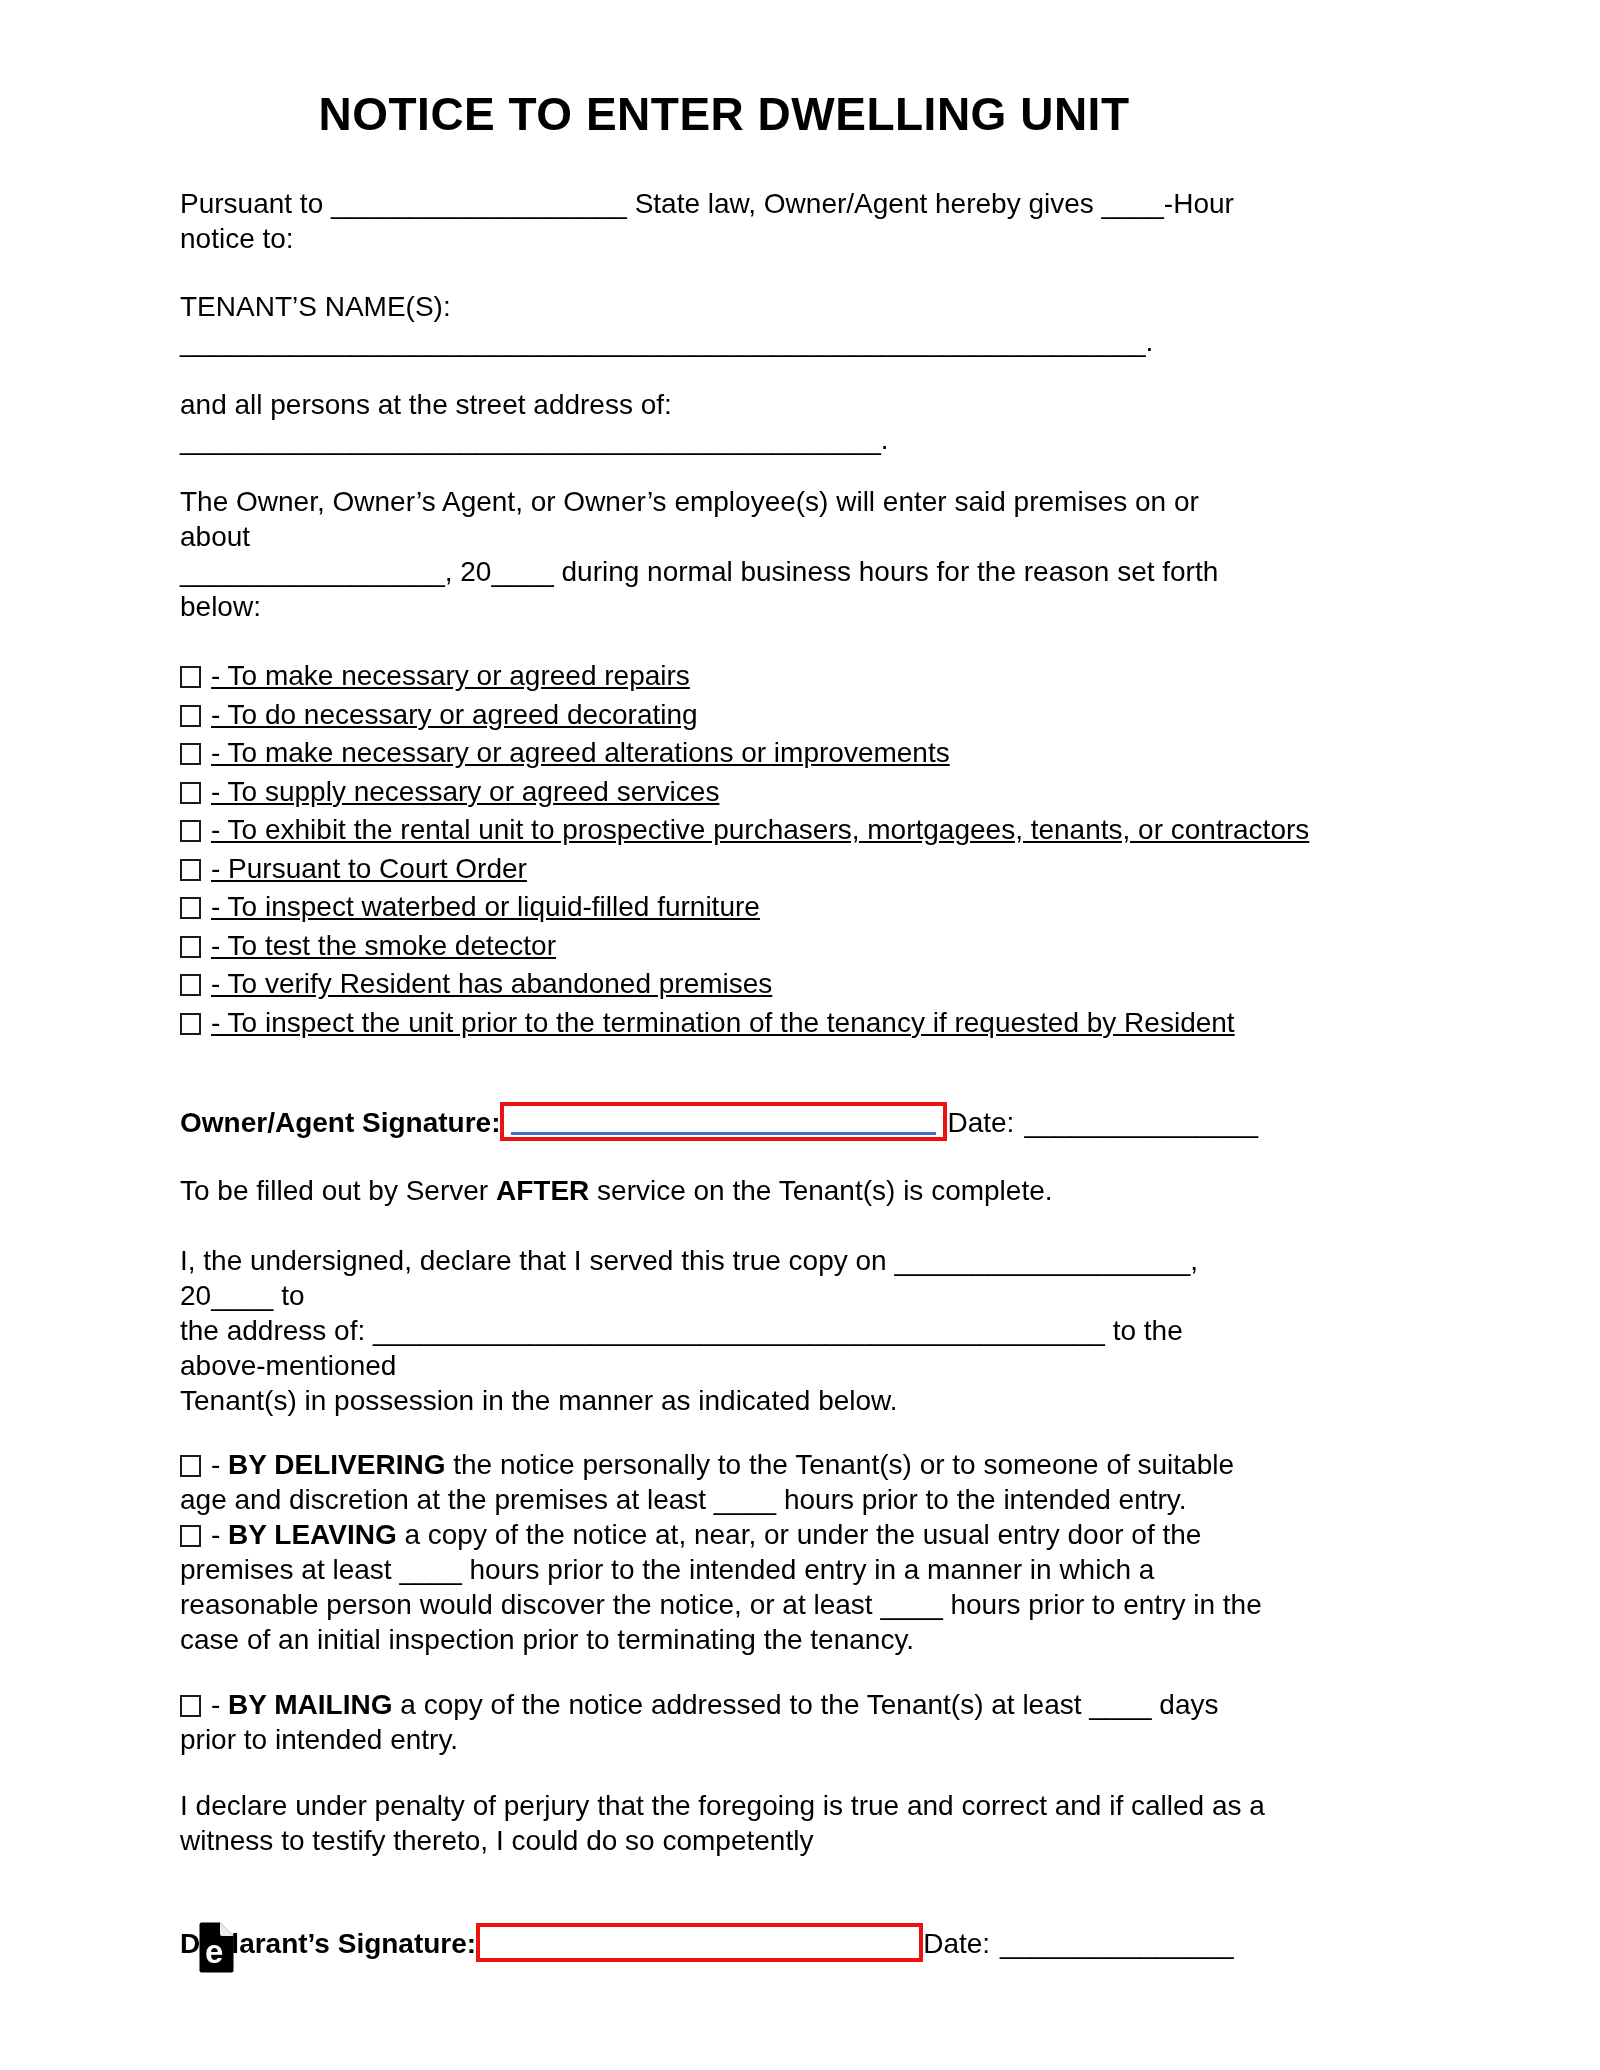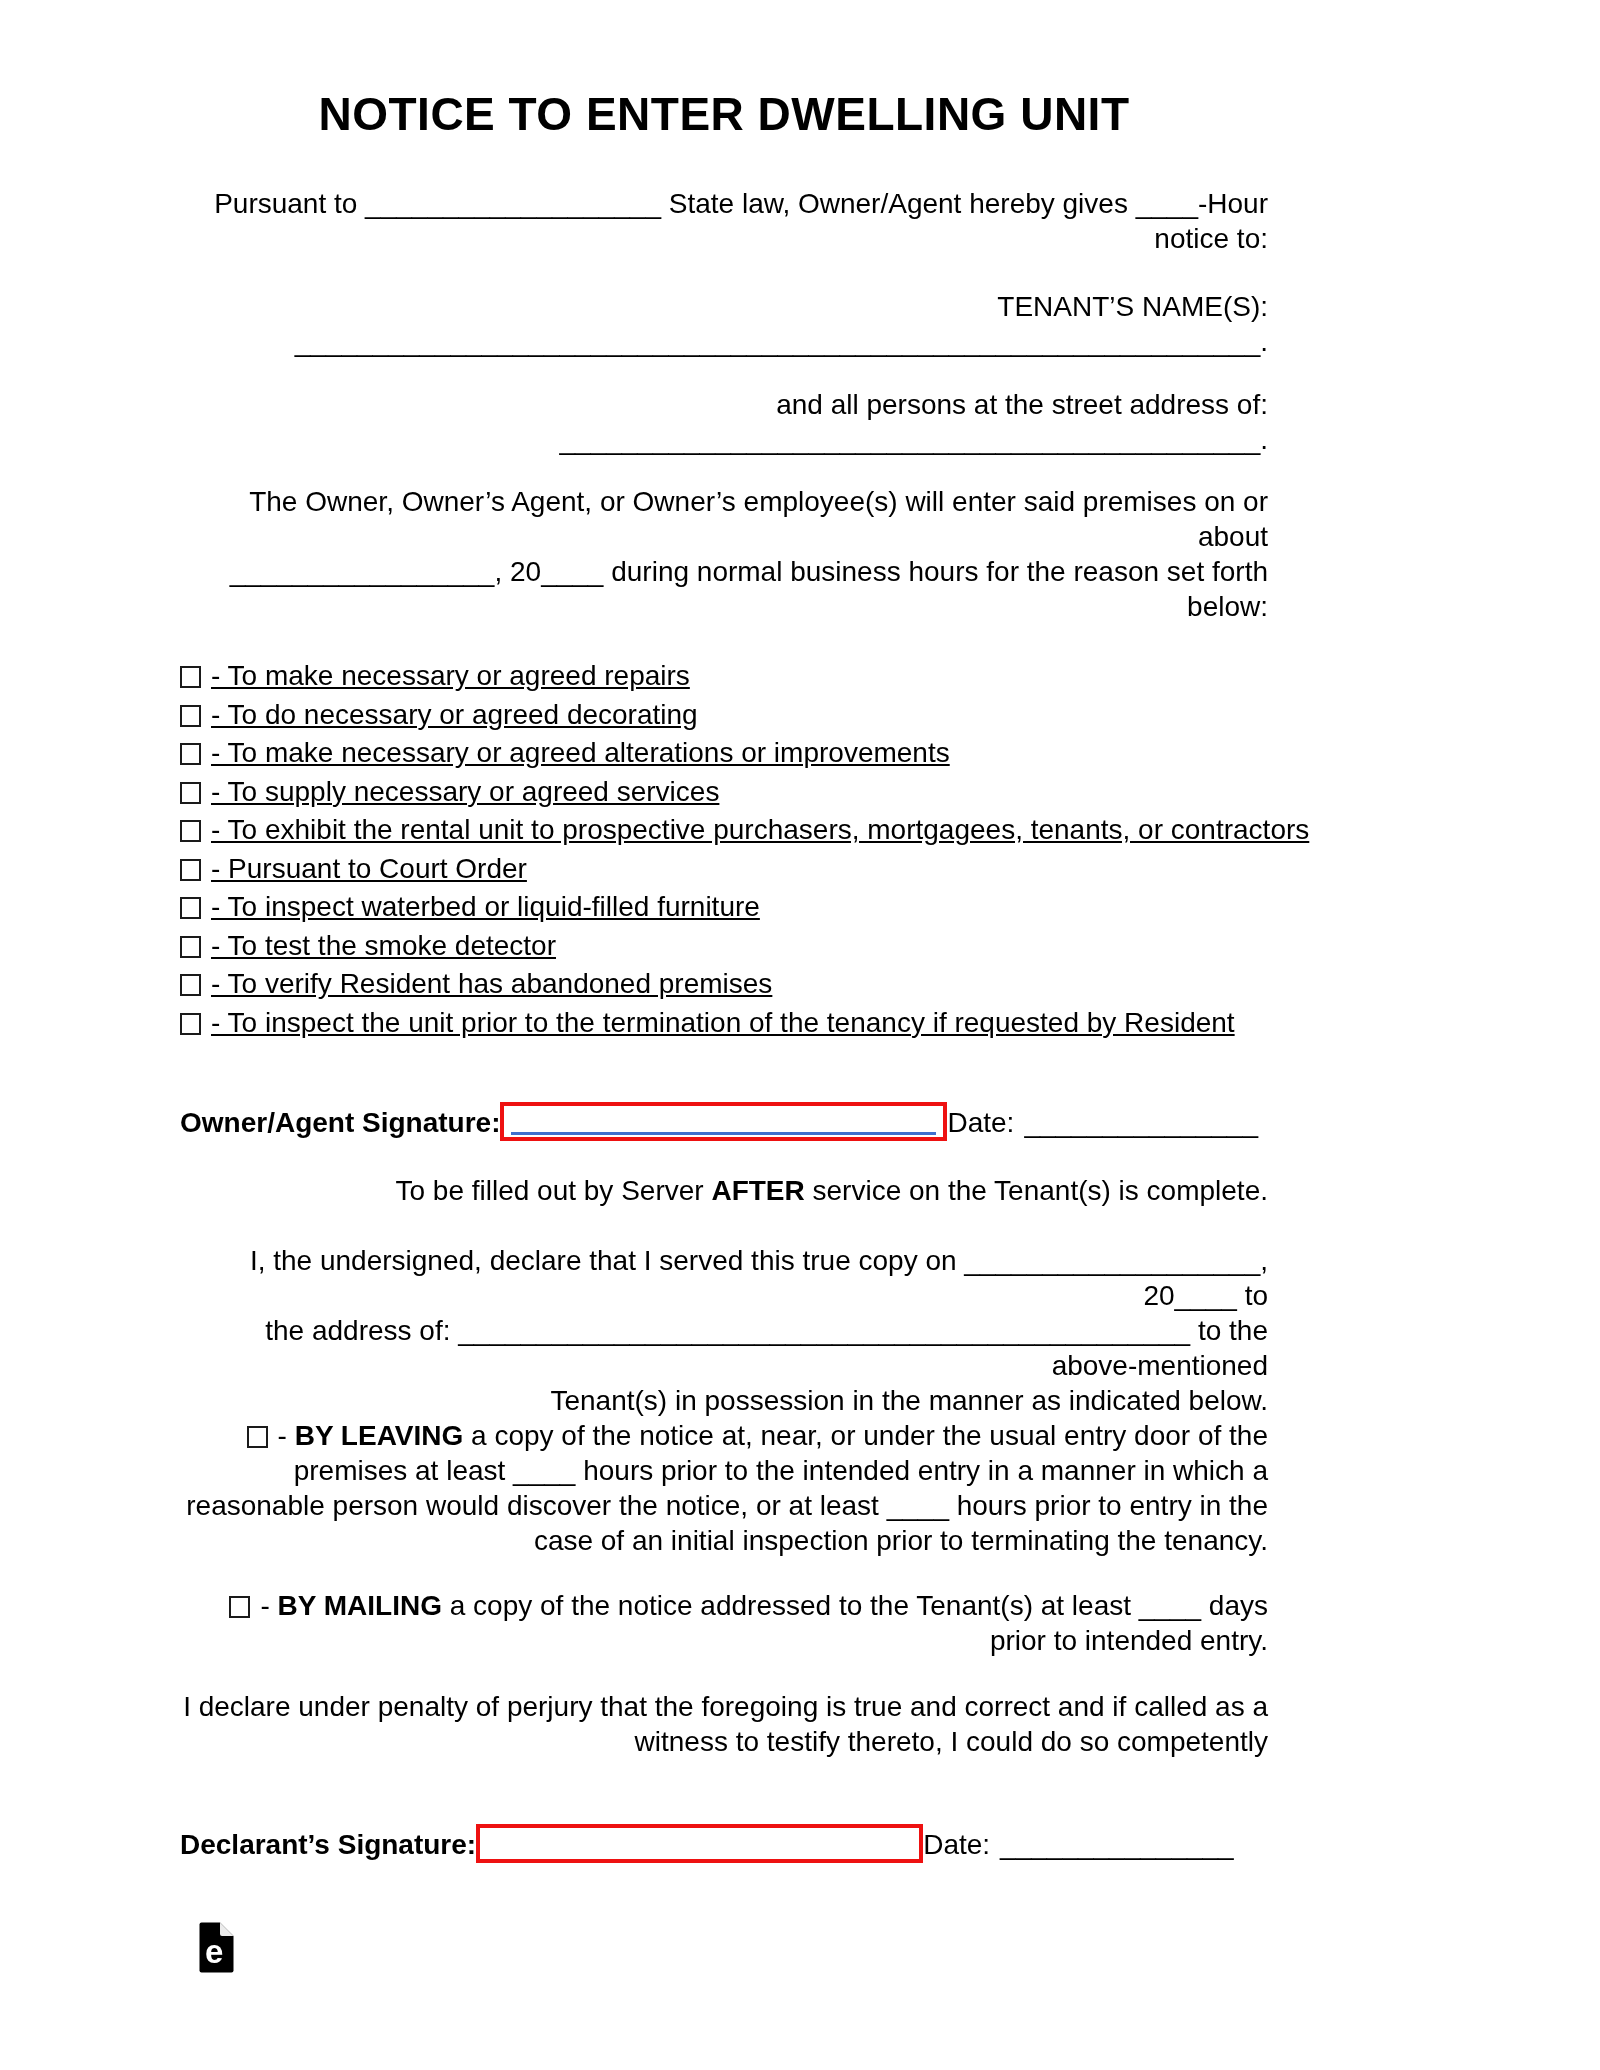--- a/index.html
+++ b/index.html
@@ -12,21 +12,21 @@
     color:#000000;
     overflow:hidden;
   }
   .content { padding:88px 192px 0 180px; font-size:28px; line-height:35px; }
   h1.title {
     text-align:center;
     font-size:46px; line-height:52px;
     font-weight:bold;
     letter-spacing:0.5px;
   }
-  p.para { margin:0;text-align:right; }
+  p.para { margin:0; }
   h2.subtitle {
     text-align:center;
     font-size:35px; line-height:44px;
     font-weight:bold;
   }
   .b { font-weight:bold; }
   ul.reasons { list-style:none; }
   ul.reasons li { line-height:38.5px; white-space:nowrap;text-decoration:underline; }
   .cb {
     display:inline-block;
@@ -100,20 +100,23 @@
     <p class="para" style="margin-top:30px">
       <span>To be filled out by Server </span><span class="b">AFTER</span><span> service on the Tenant(s) is complete.</span>
     </p>
 
     <p class="para" style="margin-top:35px">
       <span>I, the undersigned, declare that I served this true copy on ___________________, 20____ to</span><br>
       <span>the address of: _______________________________________________ to the above-mentioned</span><br>
       <span>Tenant(s) in possession in the manner as indicated below.</span>
     </p>
 
+    <p class="para" style="margin-top:29px">
+      <span class="cb"></span><span>- </span><span class="b">BY DELIVERING</span><span> the notice personally to the Tenant(s) or to someone of suitable age and discretion at the premises at least ____ hours prior to the intended entry.</span>
+    </p>
 
     <p class="para" style="">
       <span class="cb"></span><span>- </span><span class="b">BY LEAVING</span><span> a copy of the notice at, near, or under the usual entry door of the premises at least ____ hours prior to the intended entry in a manner in which a reasonable person would discover the notice, or at least ____ hours prior to entry in the case of an initial inspection prior to terminating the tenancy.</span>
     </p>
 
     <p class="para" style="margin-top:30px">
       <span class="cb"></span><span>- </span><span class="b">BY MAILING</span><span> a copy of the notice addressed to the Tenant(s) at least ____ days prior to intended entry.</span>
     </p>
 
     <p class="para" style="margin-top:31px">

